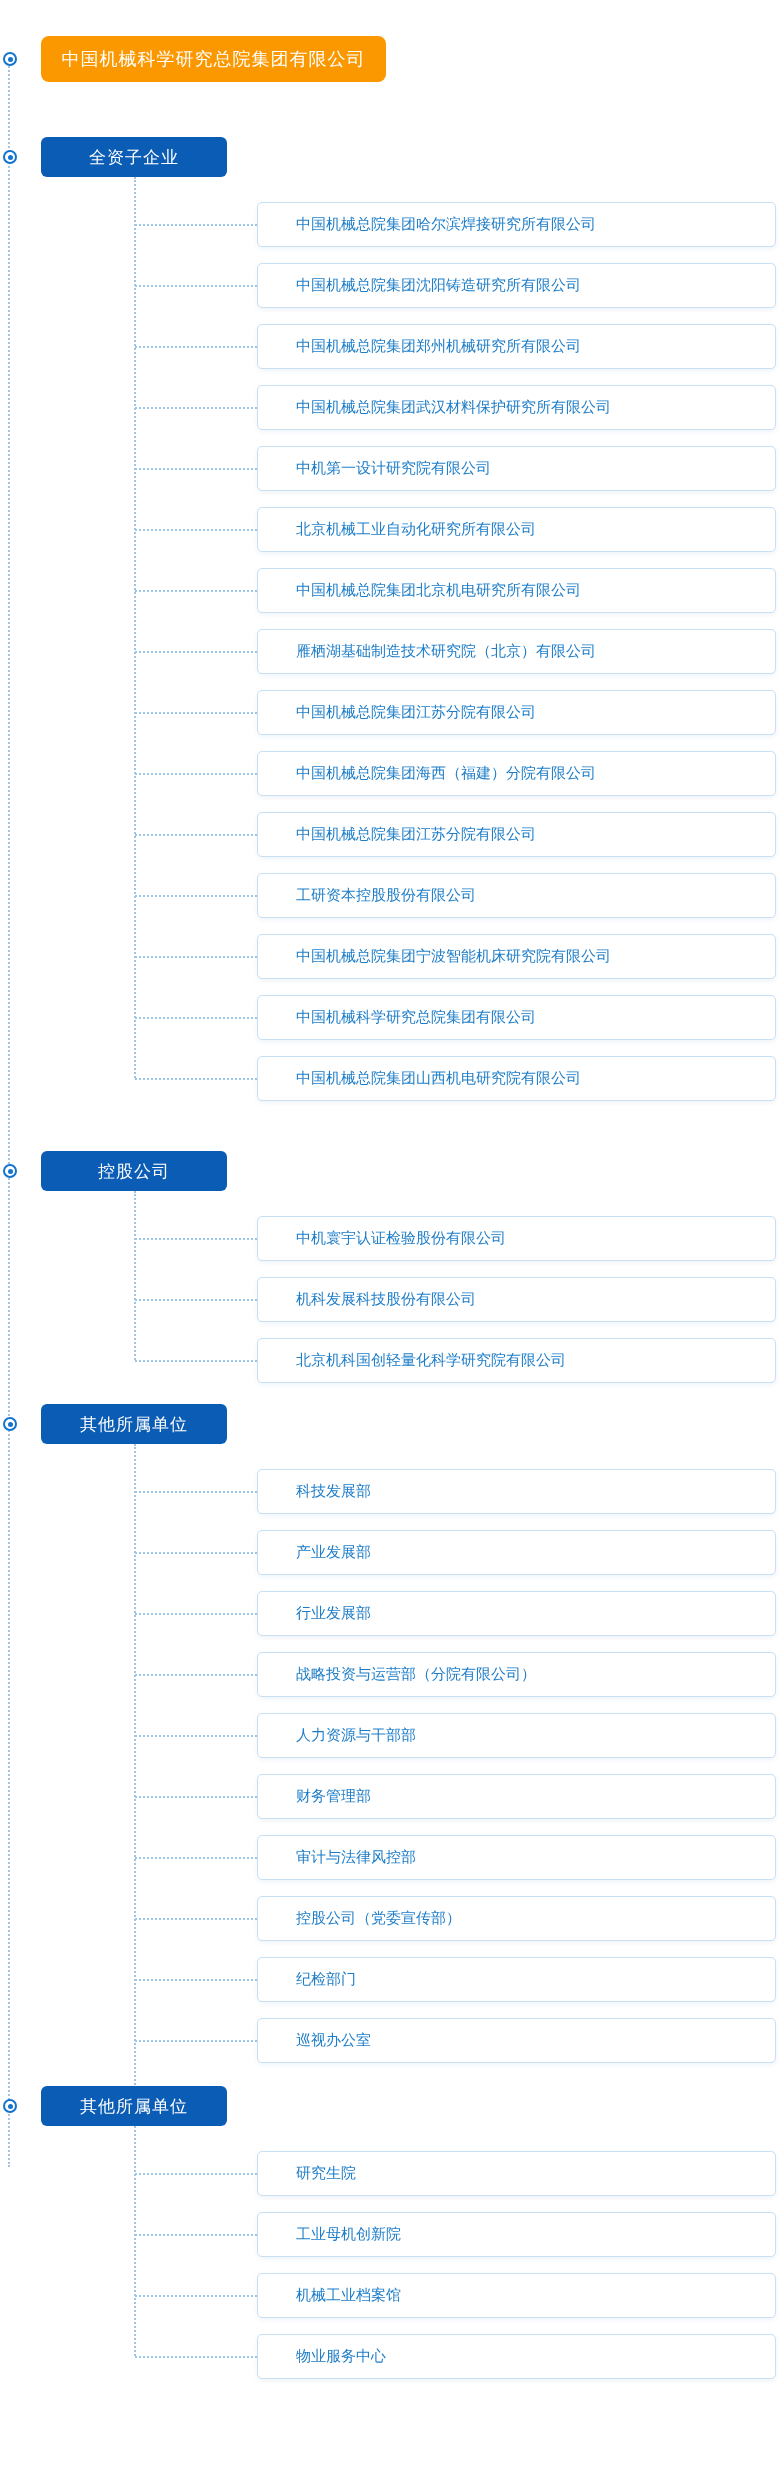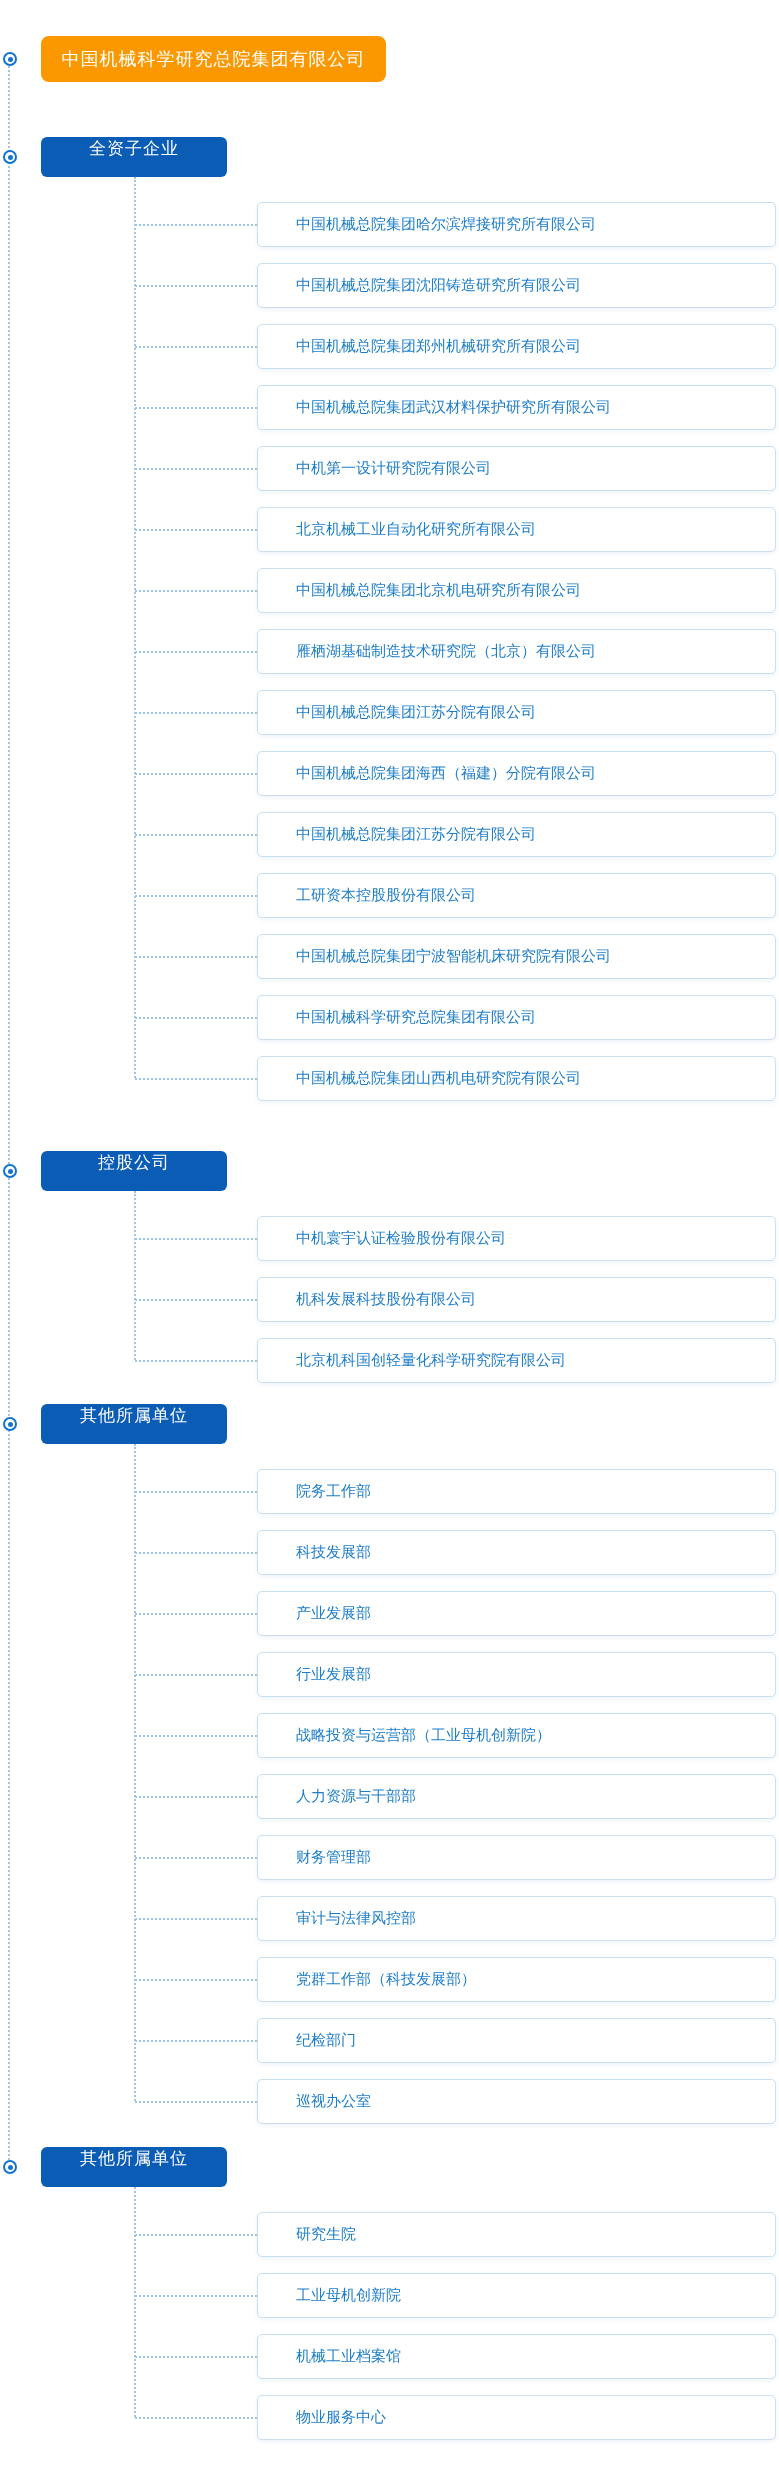--- a/index.html
+++ b/index.html
@@ -81,20 +81,21 @@
   .section .bullet{top:13px;}
   .sec-header{
     margin-left:41px;
     width:186px;
     height:40px;
     background:var(--section-bg);
     border-radius:6px;
     color:#ffffff;
     font-size:17px;
     display:flex;
+    align-items:center;
     justify-content:center;
     letter-spacing:1px;
     cursor:default;
   }
   .subline{
     position:absolute;
     left:134px;
     top:40px;
     width:0;
     border-left:2px dotted var(--connector);
@@ -227,54 +228,51 @@
 </div>
   </div>
 
   <div class="section">
     <span class="bullet"></span>
     <div class="sec-header">
       <span class="sec-label">其他所属单位</span>
     </div>
     <div class="subline" style="height: 657px;"></div>
     <div class="items">
-  <div class="item-box">
-    <span class="item-label">院务工作部</span>
-  </div>
 
   <div class="item-box">
     <span class="item-label">科技发展部</span>
   </div>
 
   <div class="item-box">
     <span class="item-label">产业发展部</span>
   </div>
 
   <div class="item-box">
     <span class="item-label">行业发展部</span>
   </div>
 
   <div class="item-box">
-    <span class="item-label">战略投资与运营部（工业母机创新院）</span>
+    <span class="item-label">战略投资与运营部（分院有限公司）</span>
   </div>
 
   <div class="item-box">
     <span class="item-label">人力资源与干部部</span>
   </div>
 
   <div class="item-box">
     <span class="item-label">财务管理部</span>
   </div>
 
   <div class="item-box">
     <span class="item-label">审计与法律风控部</span>
   </div>
 
   <div class="item-box">
-    <span class="item-label">党群工作部（科技发展部）</span>
+    <span class="item-label">控股公司（党委宣传部）</span>
   </div>
 
   <div class="item-box">
     <span class="item-label">纪检部门</span>
   </div>
 
   <div class="item-box">
     <span class="item-label">巡视办公室</span>
   </div>
 </div>

